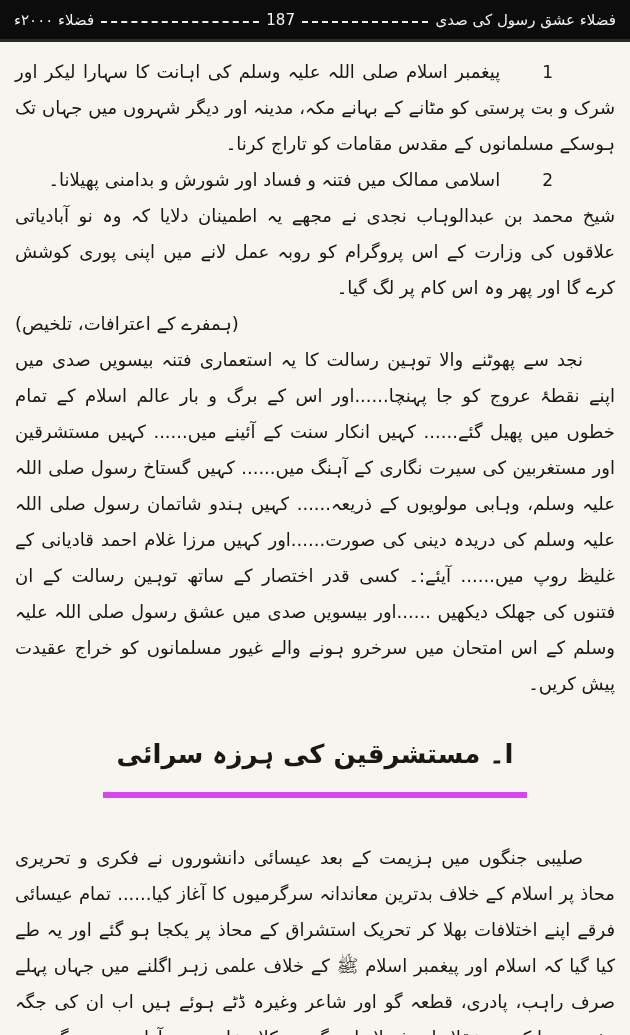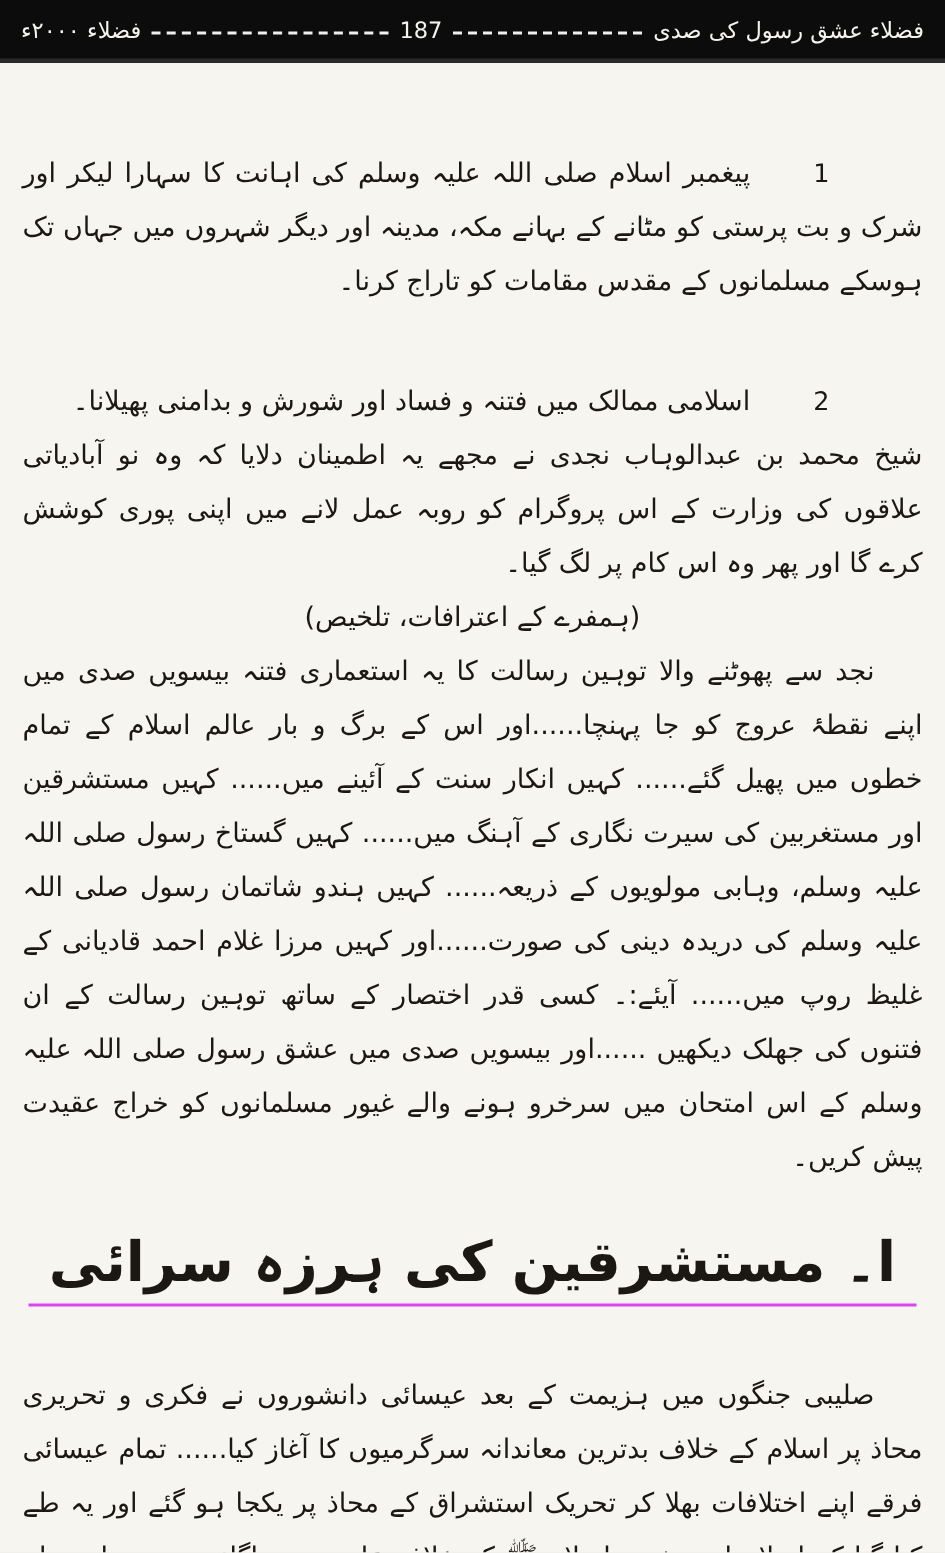--- a/index.html
+++ b/index.html
@@ -39,48 +39,47 @@
   
   .page-body {
     direction: rtl;
     padding: 12px 15px 0 15px;
     font-size: 18px;
     line-height: 36px;
     text-align: justify;
   }
   .list-item {
     text-indent: 62px;
-    margin-top: 44px;
   }
   .item-num {
     font-size: 17px;
     font-family: "DejaVu Sans", sans-serif;
   }
   .num-gap {
     display: inline-block;
     width: 42px;
   }
   .para { }
   .para.indent { text-indent: 32px; }
   .citation {
-    text-align: center;
+    text-align: left;
     text-indent: 0;
   }
   .section-heading-wrap {
     text-align: center;
     margin: 30px 0 42px 0;
     text-indent: 0;
   }
   .section-heading {
     display: inline-block;
-    font-size: 37px;
+    font-size: 26px;
     line-height: 44px;
     font-weight: bold;
-    border-bottom: 2px solid #d946ef;
-    padding: 0 14px 5px 14px;
+    border-bottom: 6px solid #d946ef;
+    padding: 0 14px 16px 14px;
   }
 </style>
 </head>
 <body>
 
 <div class="page">
 
   <header class="topbar">
     <span class="seg">فضلاء عشق رسول کی صدی</span>
     <span class="dash-fill dash-a"></span>

